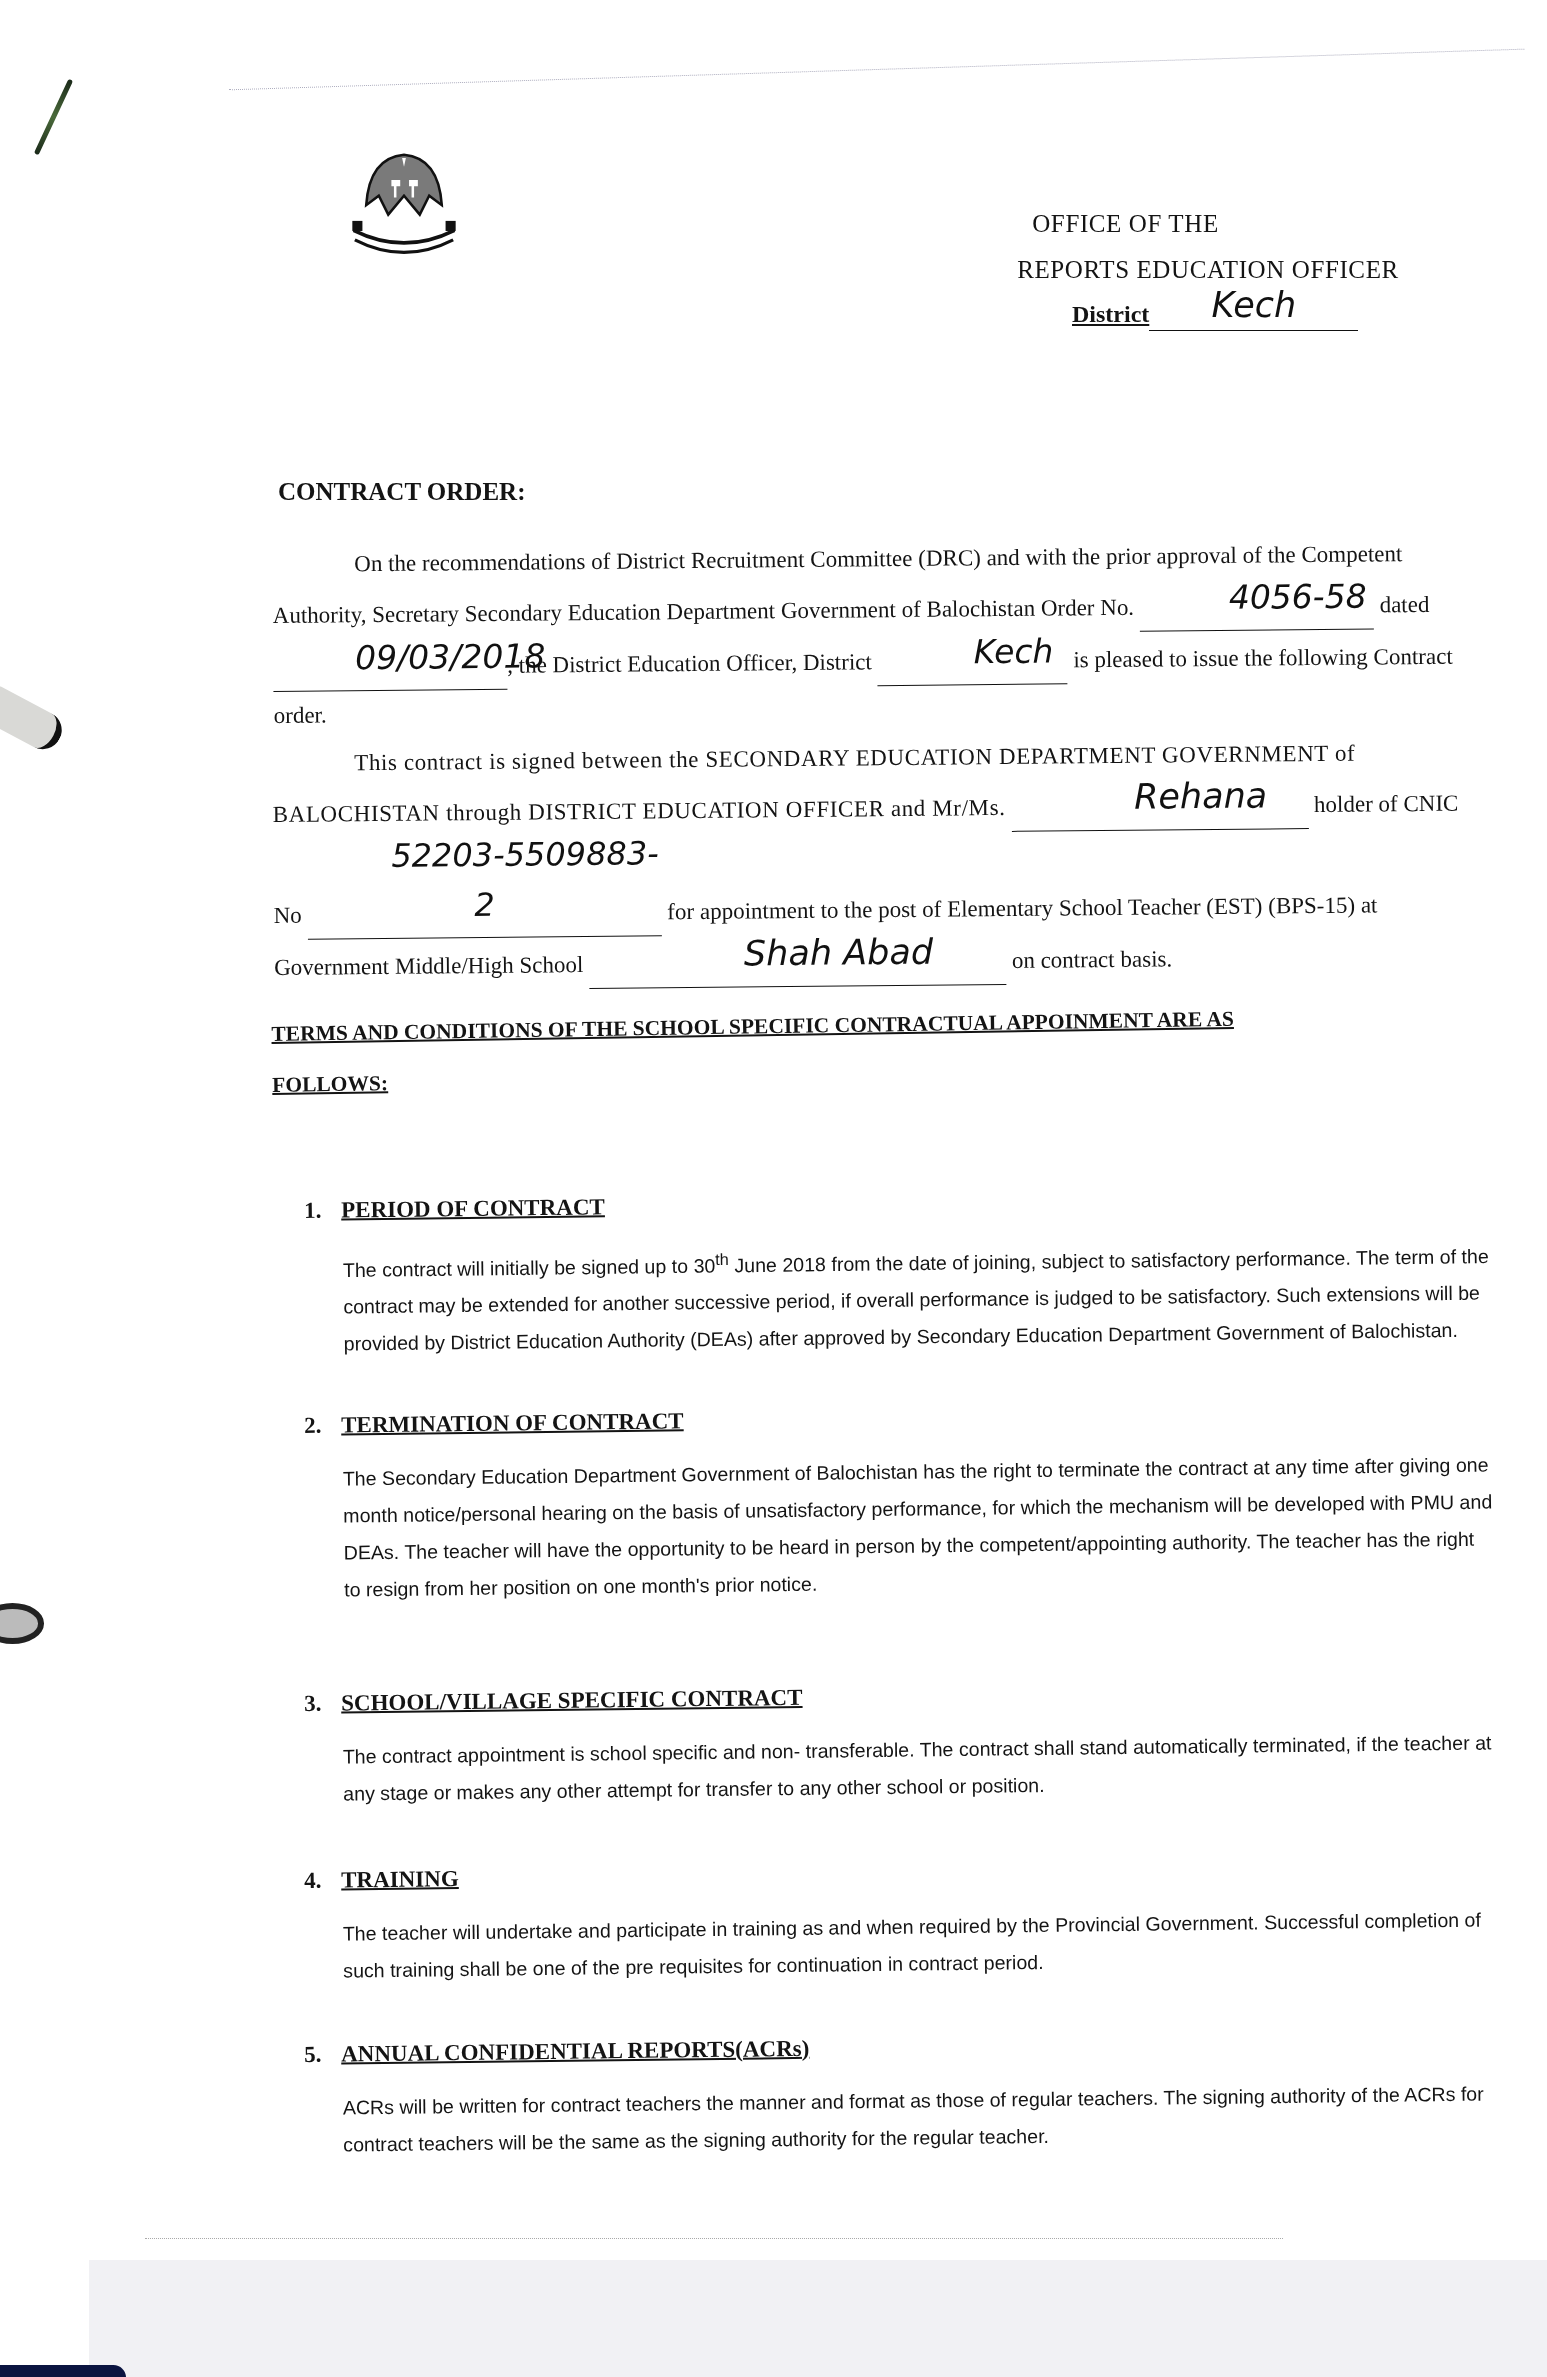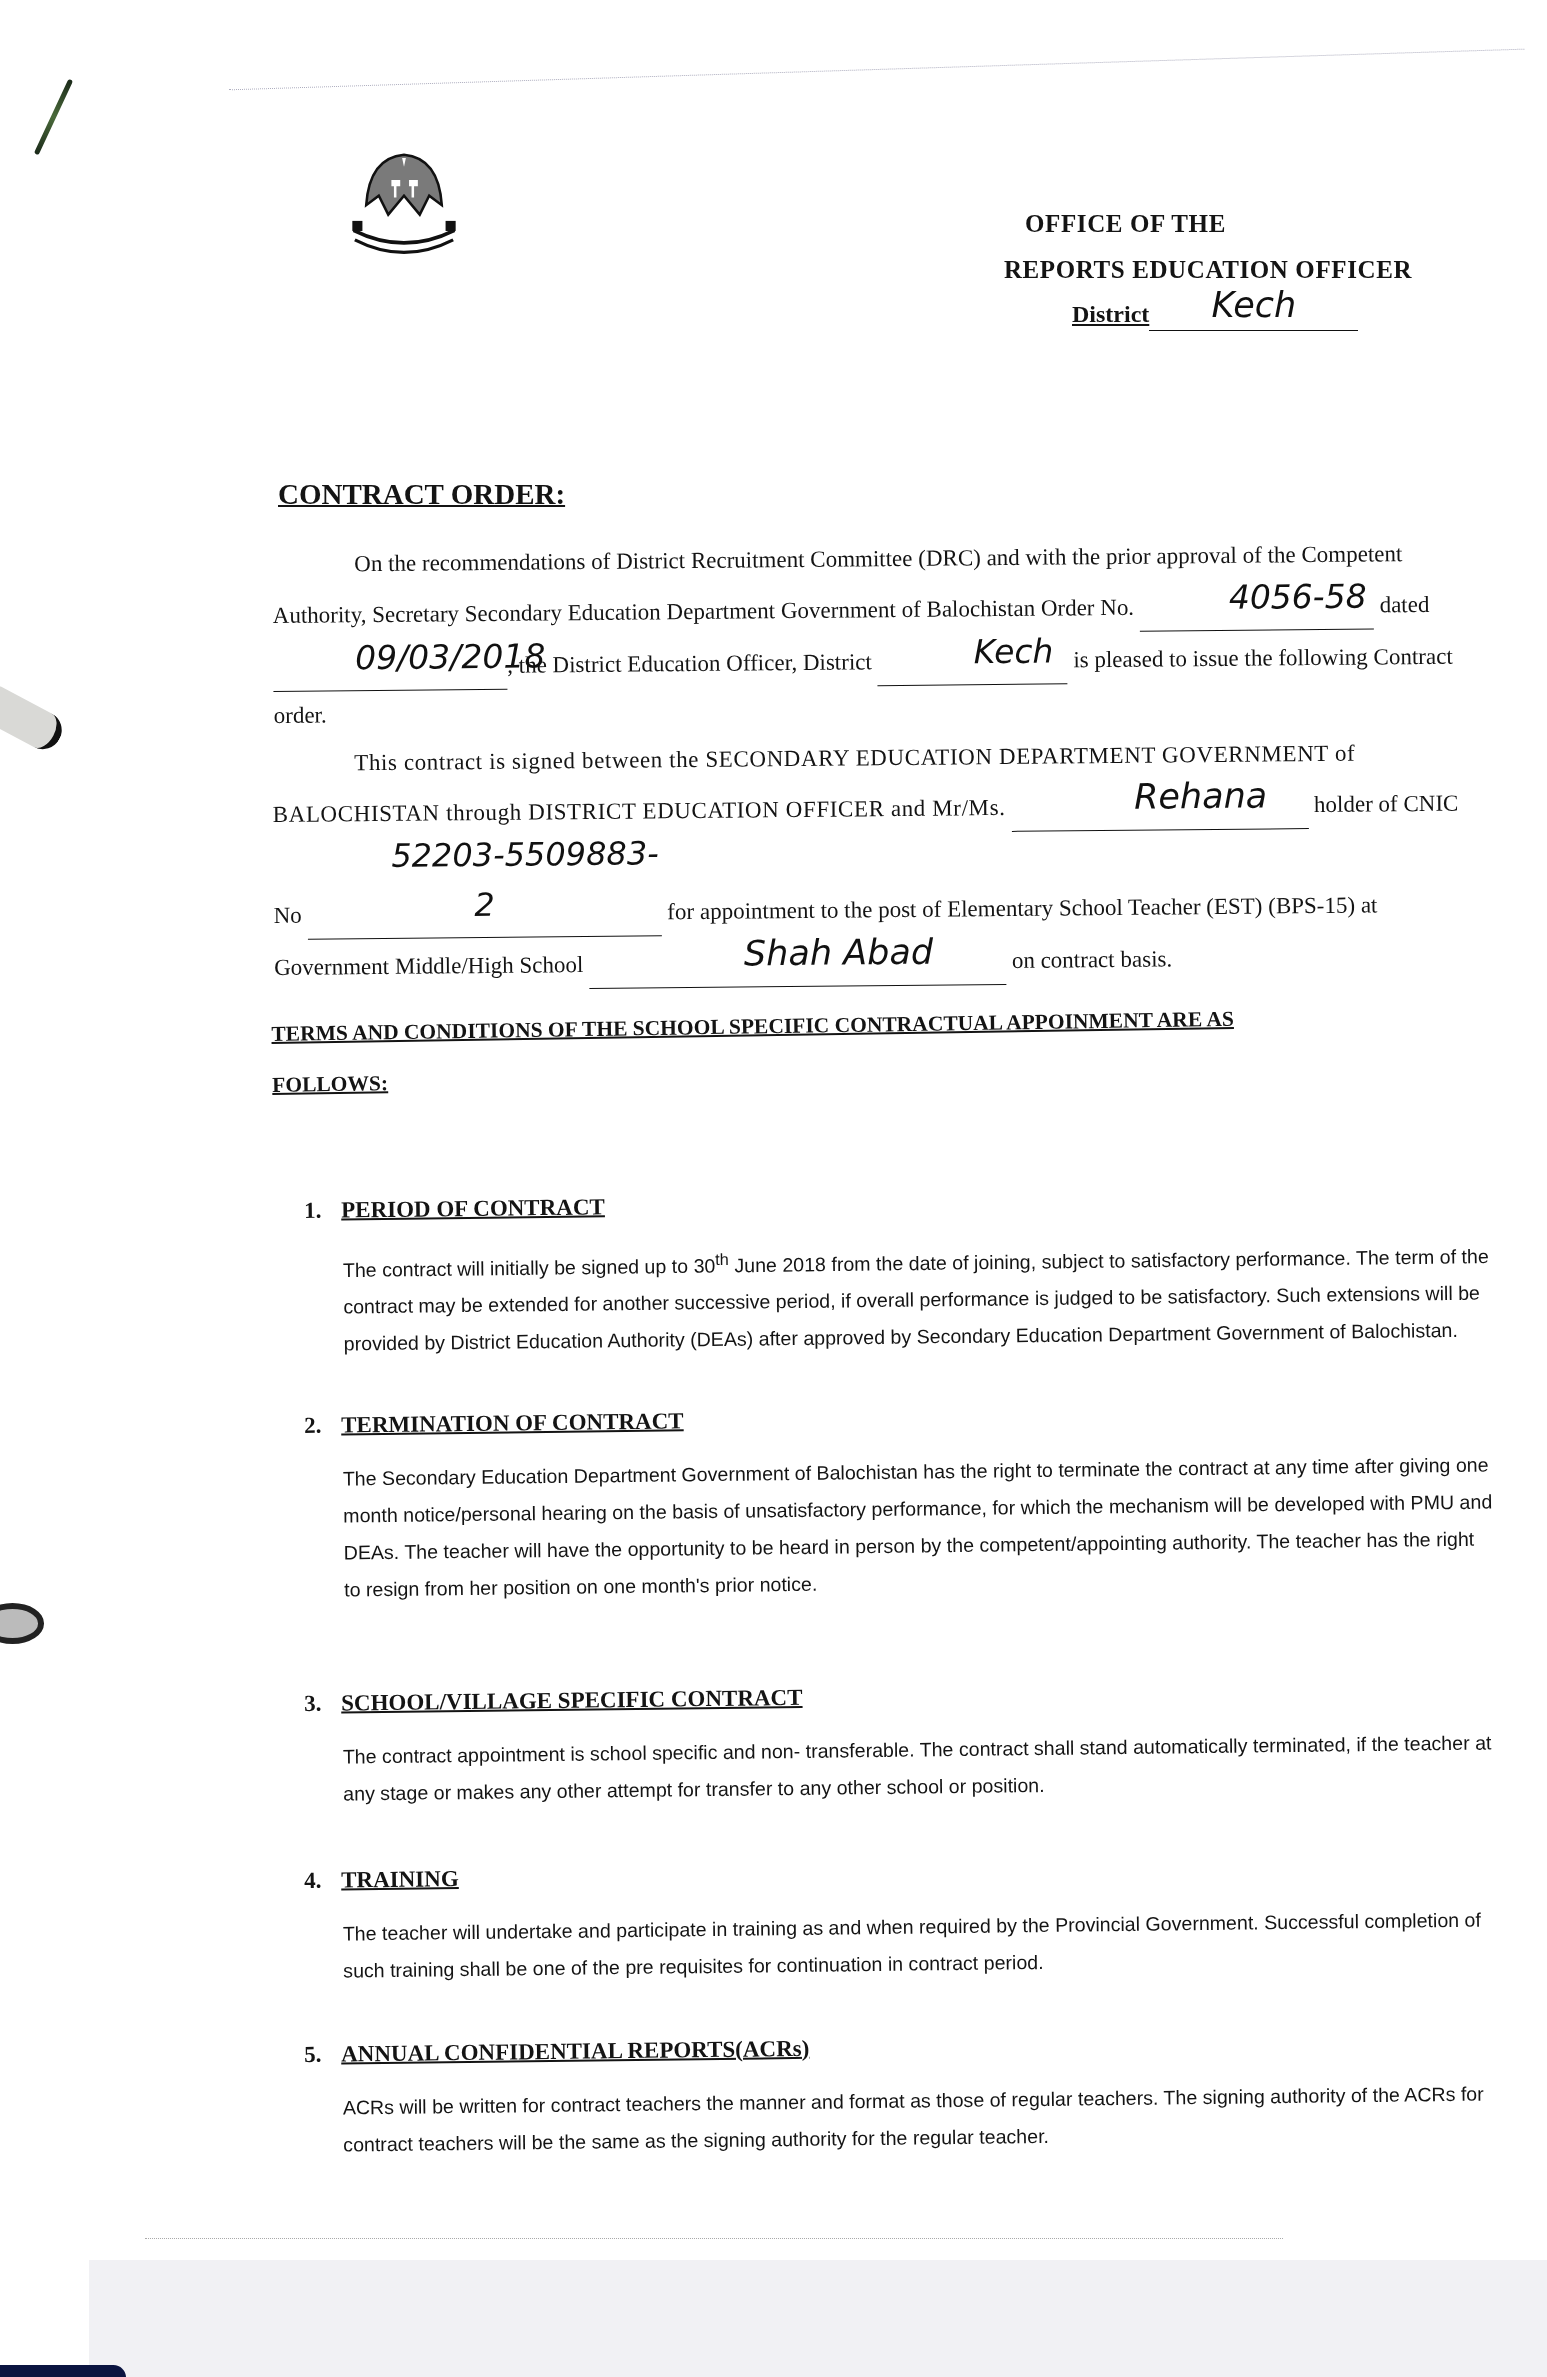--- a/index.html
+++ b/index.html
@@ -16,33 +16,33 @@
   .binder-clip { position:absolute; left:-12.6px; top:702px; width:70px; height:38px; background:#d9d9d6; border-radius:0 25px 25px 0; border-right:7.6px solid #111; transform: rotate(28deg); }
   .binder-ring { position:absolute; left:-19px; top:1603px; width:51px; height:28.5px; border-radius:50%; border:6.3px solid #222; background:#bbb; }
   .bottom-shade { position:absolute; left:89px; top:2260px; width:1459px; height:117px; background:#f1f1f4; }
   .bottom-dark { position:absolute; left:0; top:2365px; width:126px; height:12.6px; background:#0b1440; border-radius:0 12.6px 0 0; }
   .bottom-noise { position:absolute; left:145px; top:2235px; width:1138px; height:2.5px; border-bottom:1.9px dotted #555; opacity:.5; }
 
   
   .logo { position:absolute; left:341px; top:145px; width:126px; height:114px; }
 
   
-  .office { position:absolute; left:999px; width:493px; text-align:center; font-weight:bold; font-size:25px; letter-spacing:0.6px; }
+  .office { position:absolute; left:999px; width:493px; text-align:center; font-weight:normal; font-size:25px; letter-spacing:0.6px; }
   .office-1 { top:210px; left:961px; width:329px; }
   .office-2 { top:256px; left:974px; width:468px; }
   .district-line { position:absolute; top:290px; left:1072px; font-weight:bold; font-size:24px;text-decoration:underline; }
   .hand { font-family: "DejaVu Sans", sans-serif; font-weight: normal; font-style: italic; color:#111; }
   .blank { display:inline-block; border-bottom:1.9px solid #111; position:relative; text-align:center; vertical-align:baseline; }
   .blank .hand { position:relative; top:-5px; }
 
   .ref-line { position:absolute; font-size:21.5px; }
   .ref-no { top:379px; left:998px; }
   .ref-date { top:436px; left:1005px; }
 
-  .title { position:absolute; top:478px; left:278px; font-size:29px; font-weight:bold; text-decoration:underline; text-decoration-thickness:1.9px; }
+  .title { position:absolute; top:478px; left:278px; font-size:25px; font-weight:bold; text-decoration-thickness:1.9px; }
 
   .para { position:absolute; left:272px; width:1211px; font-size:23px; line-height:47px; transform: rotate(-0.55deg); transform-origin:left top; }
   .para1 { top:541px; text-indent:82px; }
   .para2 { top:740px; text-indent:82px; }
   .caps { font-weight:normal; letter-spacing:0.6px; }
 
   .terms-heading { position:absolute; left:271px; top:1009px; font-size:21.5px; font-weight:bold; line-height:51px; transform: rotate(-0.9deg); transform-origin:left top; }
   .terms-heading span { text-decoration:underline; text-decoration-thickness:1.9px; }
 
   .section { position:absolute; left:304px; width:1189px; transform: rotate(-0.7deg); transform-origin:left top; }

